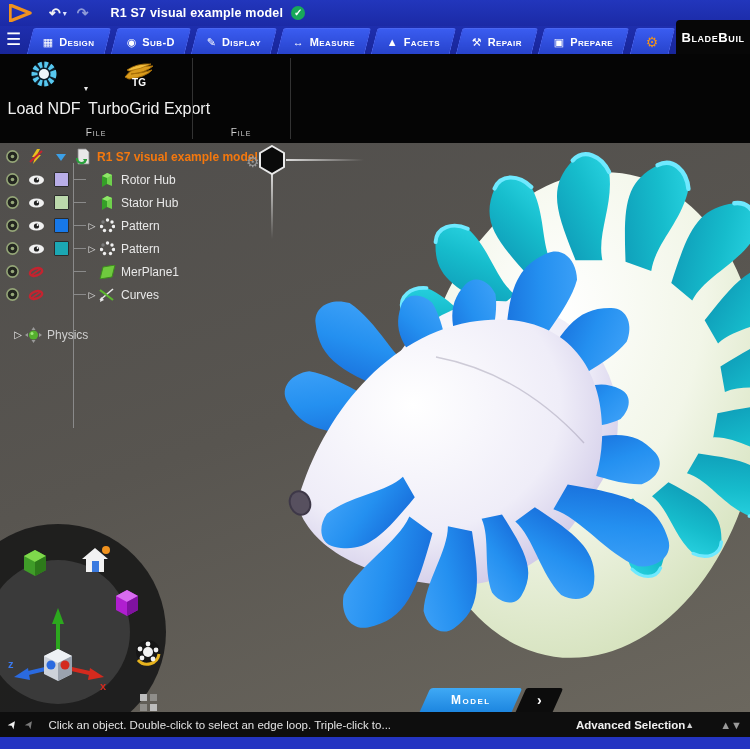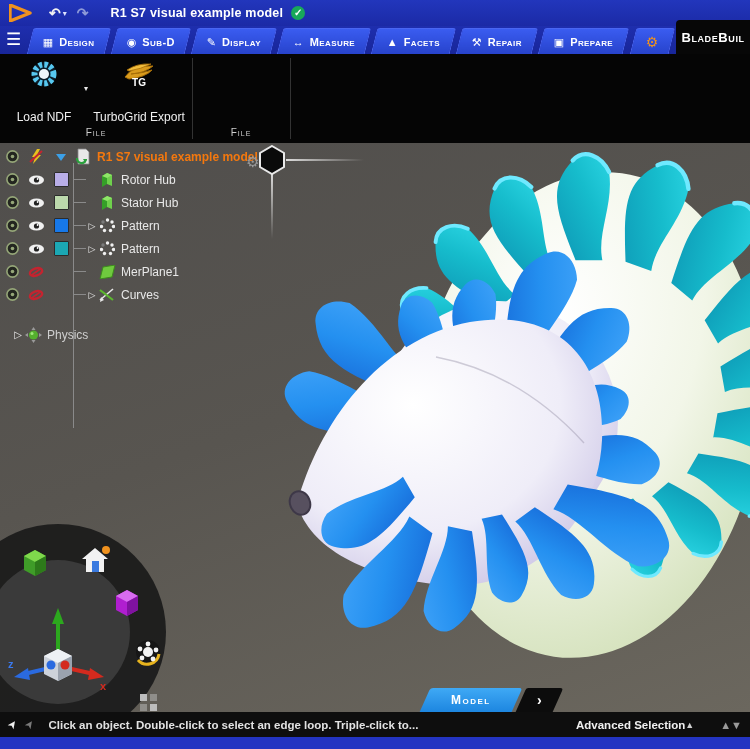--- a/index.html
+++ b/index.html
@@ -35,21 +35,21 @@
                letter-spacing:.4px; white-space:nowrap; }
   .active-dark { position:absolute; right:0; top:-6px; width:74px; height:34px; background:#070707;
                  border-radius:4px 0 0 0; display:flex; align-items:center; justify-content:center; }
   .active-dark .tab-label { font-size:13px; letter-spacing:.6px; }
 
   
   .ribbon { position:absolute; top:54px; left:0; right:0; height:89px; background:#050505; }
   .rib-sep { position:absolute; top:4px; bottom:4px; width:1px; background:#333; }
   .rib-btn { position:absolute; top:2px; text-align:center; cursor:pointer; }
   .rib-icon { height:36px; display:flex; align-items:center; justify-content:center; }
-  .rib-label { color:#f0f0f0; font-size:12px; margin-top:18px; white-space:nowrap; }
+  .rib-label { color:#f0f0f0; font-size:16px; margin-top:8px; white-space:nowrap; }
   .rib-caret { color:#e8e8e8; font-size:8px; position:absolute; }
   .tg-text { color:#fff; font-size:10px; font-weight:bold; margin-top:-6px; }
   .group-label { position:absolute; bottom:5px; color:#cfcfcf; font-size:10px;
                  font-variant:small-caps; letter-spacing:1px; text-align:center; }
 
   
   .viewport { position:absolute; top:143px; left:0; width:750px; height:569px;
               background:linear-gradient(160deg,#504e4c 0%, #585550 45%, #6b675e 100%); overflow:hidden; }
   .model-svg { position:absolute; top:0; left:0; }
 
@@ -82,21 +82,21 @@
                    font-variant:small-caps; letter-spacing:1.5px; }
   .modelchev { transform:skewX(-24deg); background:#0c0c0c; border-radius:2px 3px 0 0; margin-left:4px;
                padding:0 16px; display:flex; align-items:center; cursor:pointer; }
   .modelchev .lbl { transform:skewX(24deg); color:#fff; font-size:14px; font-weight:bold; }
 
   
   .statusbar { position:absolute; top:712px; left:0; right:0; height:25px; background:#0e0e0e;
                display:flex; align-items:center; }
   .cursor-ic { font-size:11px; margin-left:8px; display:inline-block; transform:rotate(-55deg); }
   .cursor-ic.white { color:#f0f0f0; } .cursor-ic.gray { color:#7a7a7a; }
-  .status-msg { color:#e2e2e2; font-size:11.5px; margin-left:14px; white-space:nowrap;font-weight:bold; }
+  .status-msg { color:#e2e2e2; font-size:11.5px; margin-left:14px; white-space:nowrap; }
   .status-right { position:absolute; right:8px; display:flex; align-items:center; }
   .adv-label { color:#f0f0f0; font-size:11.5px; font-weight:bold; cursor:pointer; }
   .tri { font-size:9px; color:#cfcfcf; cursor:pointer; }
   .tri.far { color:#9a9a9a; font-size:11px; }
   .status-gap { width:26px; }
 
   .bottomstrip { position:absolute; top:737px; left:0; right:0; height:12px; background:#2334c2; }
 </style>
 </head>
 <body>

